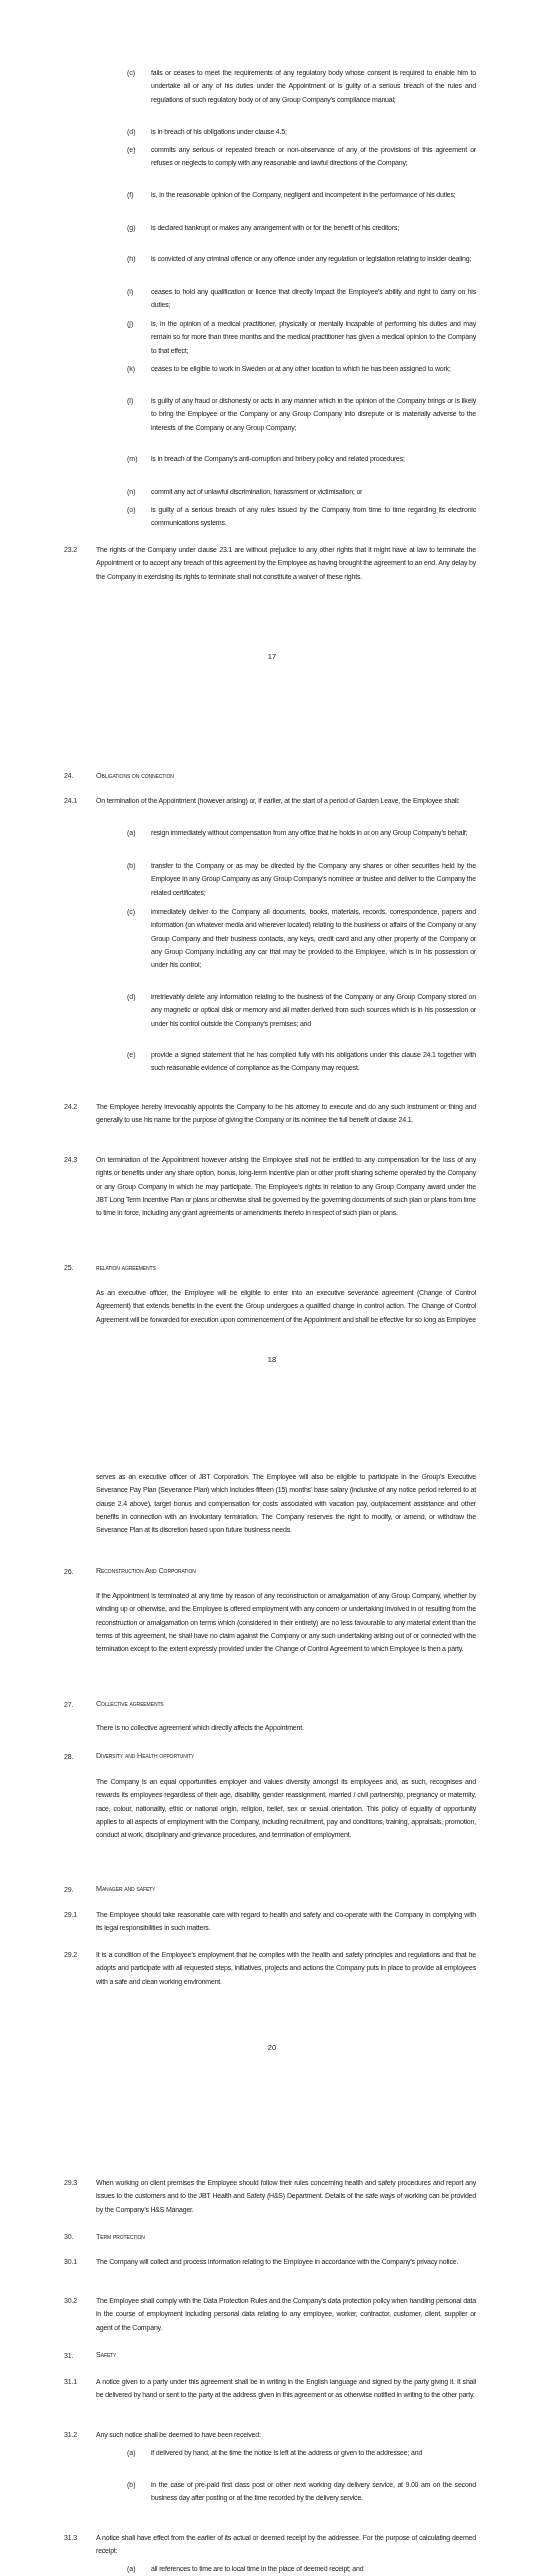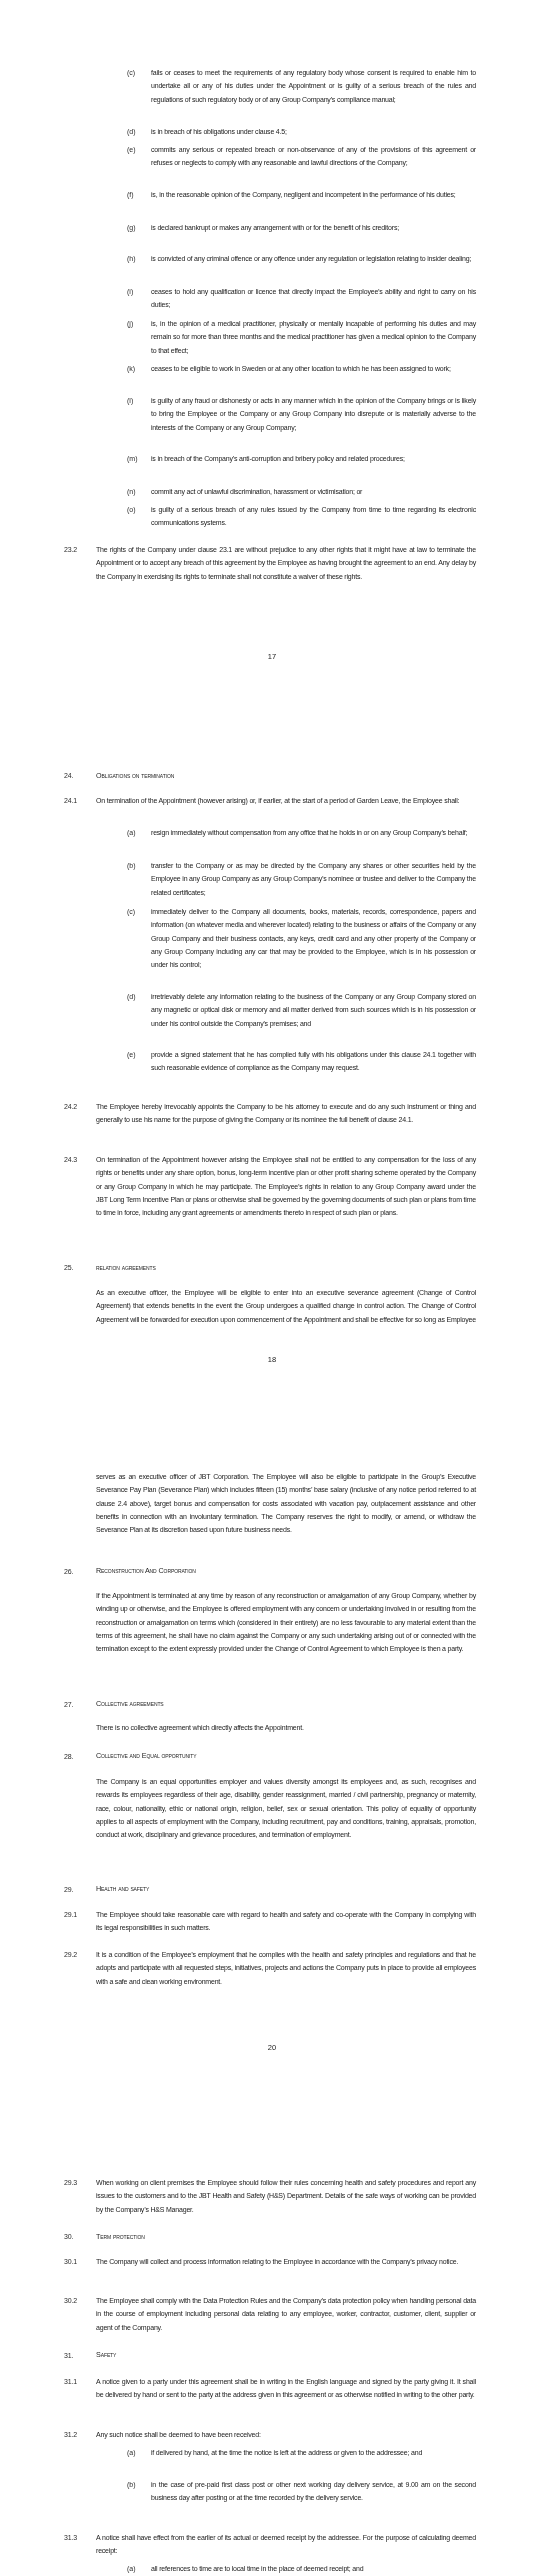--- a/index.html
+++ b/index.html
@@ -71,21 +71,21 @@
 
 <div>
   <span class="num" style="top:543px">23.2</span>
   <div class="blk text-main" style="top:543px">The rights of the Company under clause 23.1 are without prejudice to any other rights that it might have at law to terminate the Appointment or to accept any breach of this agreement by the Employee as having brought the agreement to an end. Any delay by the Company in exercising its rights to terminate shall not constitute a waiver of these rights.</div>
 </div>
 
 <div class="pagenum" style="top:652px">17</div>
 
 <div>
   <span class="num" style="top:769px">24.</span>
-  <span class="heading" style="top:771px">Obligations on termination</span>
+  <span class="heading" style="top:771px">Obligations on connection</span>
 </div>
 
 <div>
   <span class="num" style="top:794px">24.1</span>
   <div class="blk text-main" style="top:794px">On termination of the Appointment (however arising) or, if earlier, at the start of a period of Garden Leave, the Employee shall:</div>
 </div>
 
 <div>
   <span class="sublabel" style="top:826px">(a)</span>
   <div class="blk text-sub" style="top:826px">resign immediately without compensation from any office that he holds in or on any Group Company’s behalf;</div>
@@ -134,27 +134,27 @@
 <div class="blk text-main" style="top:1589px">If the Appointment is terminated at any time by reason of any reconstruction or amalgamation of any Group Company, whether by winding up or otherwise, and the Employee is offered employment with any concern or undertaking involved in or resulting from the reconstruction or amalgamation on terms which (considered in their entirety) are no less favourable to any material extent than the terms of this agreement, he shall have no claim against the Company or any such undertaking arising out of or connected with the termination except to the extent expressly provided under the Change of Control Agreement to which Employee is then a party.</div>
 
 <div>
   <span class="num" style="top:1698px">27.</span>
   <span class="heading" style="top:1699px">Collective agreements</span>
 </div>
 <div class="blk text-main" style="top:1721px">There is no collective agreement which directly affects the Appointment.</div>
 
 <div>
   <span class="num" style="top:1750px">28.</span>
-  <span class="heading" style="top:1751px">Collective and Equal opportunity</span>
+  <span class="heading" style="top:1751px">Diversity and Health opportunity</span>
 </div>
 <div class="blk text-main" style="top:1775px">The Company is an equal opportunities employer and values diversity amongst its employees and, as such, recognises and rewards its employees regardless of their age, disability, gender reassignment, married / civil partnership, pregnancy or maternity, race, colour, nationality, ethic or national origin, religion, belief, sex or sexual orientation. This policy of equality of opportunity applies to all aspects of employment with the Company, including recruitment, pay and conditions, training, appraisals, promotion, conduct at work, disciplinary and grievance procedures, and termination of employment.</div>
 
 <div>
   <span class="num" style="top:1883px">29.</span>
-  <span class="heading" style="top:1884px">Health and safety</span>
+  <span class="heading" style="top:1884px">Manager and safety</span>
 </div>
 
 <div>
   <span class="num" style="top:1908px">29.1</span>
   <div class="blk text-main" style="top:1908px">The Employee should take reasonable care with regard to health and safety and co-operate with the Company in complying with its legal responsibilities in such matters.</div>
 </div>
 <div>
   <span class="num" style="top:1948px">29.2</span>
   <div class="blk text-main" style="top:1948px">It is a condition of the Employee’s employment that he complies with the health and safety principles and regulations and that he adopts and participate with all requested steps, initiatives, projects and actions the Company puts in place to provide all employees with a safe and clean working environment.</div>
 </div>

